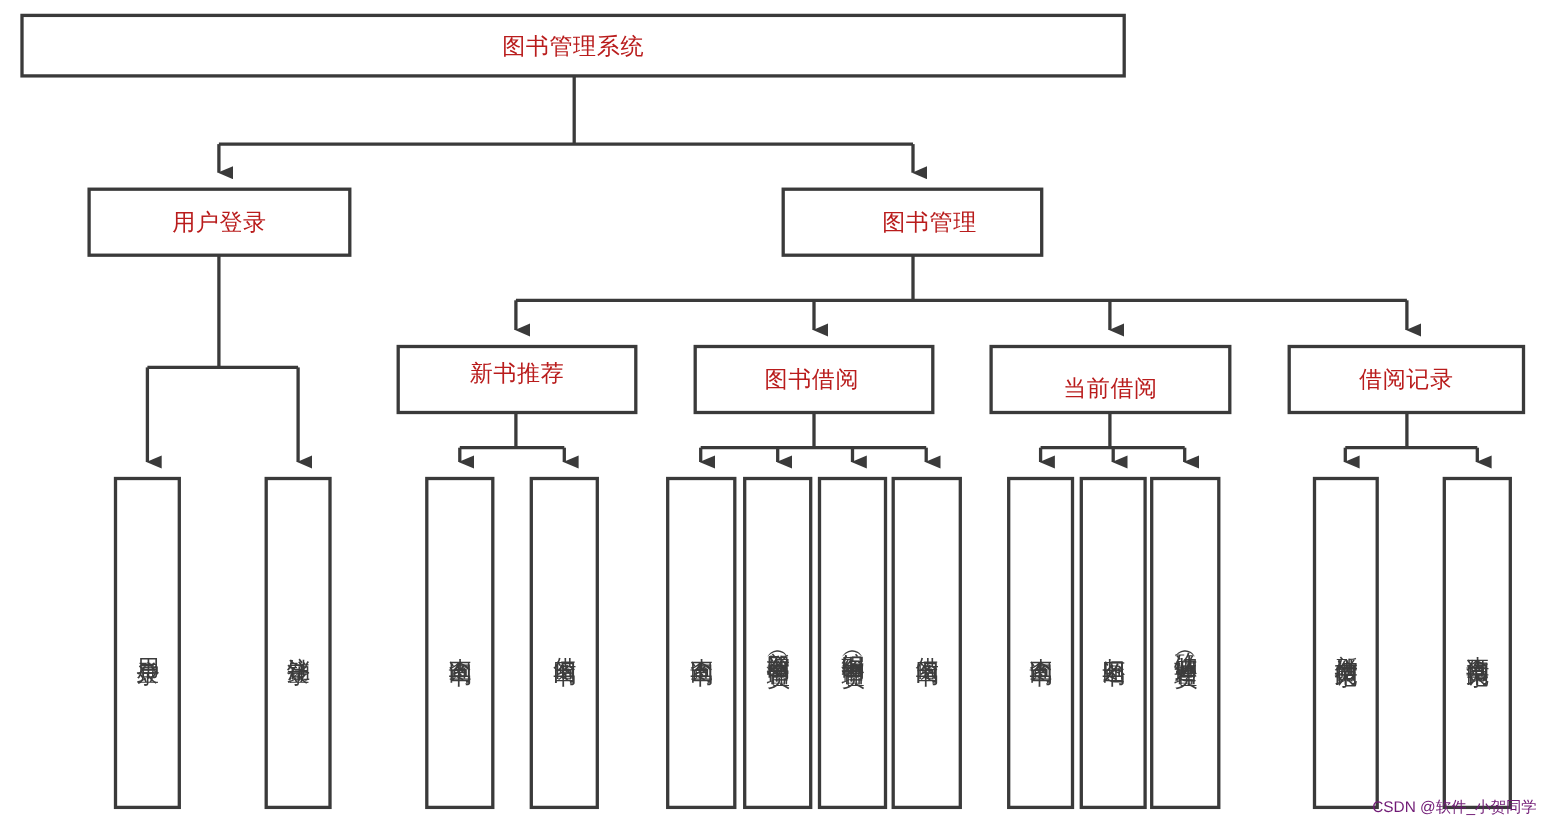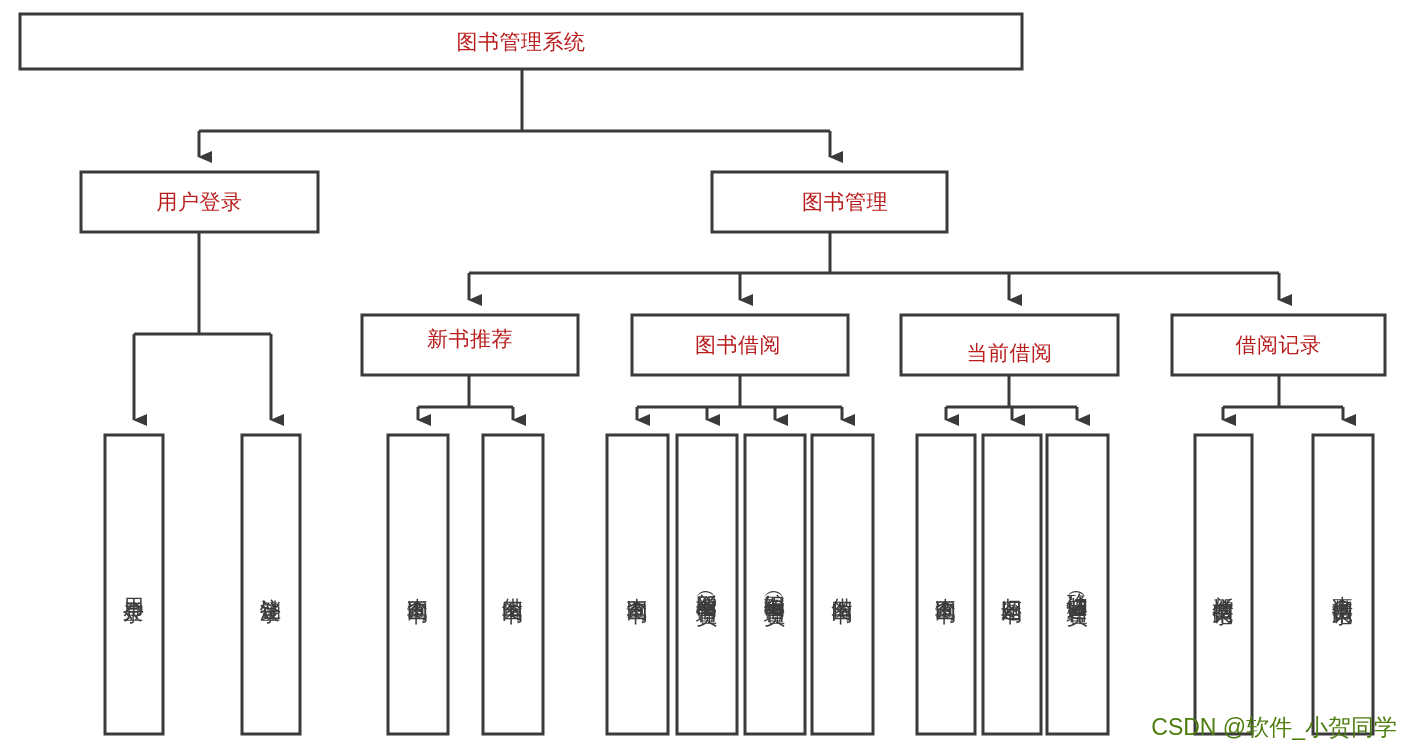--- a/index.html
+++ b/index.html
@@ -63,22 +63,22 @@
     text-orientation: upright;
     letter-spacing: 2px;
     line-height: 1;
     white-space: nowrap;
     pointer-events: none;
   }
   .watermark {
     position: absolute;
     right: 8px;
     bottom: 4px;
-    color: #4d7c0f;
-    font-size: 23px;
+    color: #701a75;
+    font-size: 14px;
     white-space: nowrap;
     pointer-events: none;
   }
 </style>
 </head>
 <body>
 
 <div id="diagram-root">
 
   <svg class="diagram-canvas" viewBox="0 0 1405 747">

